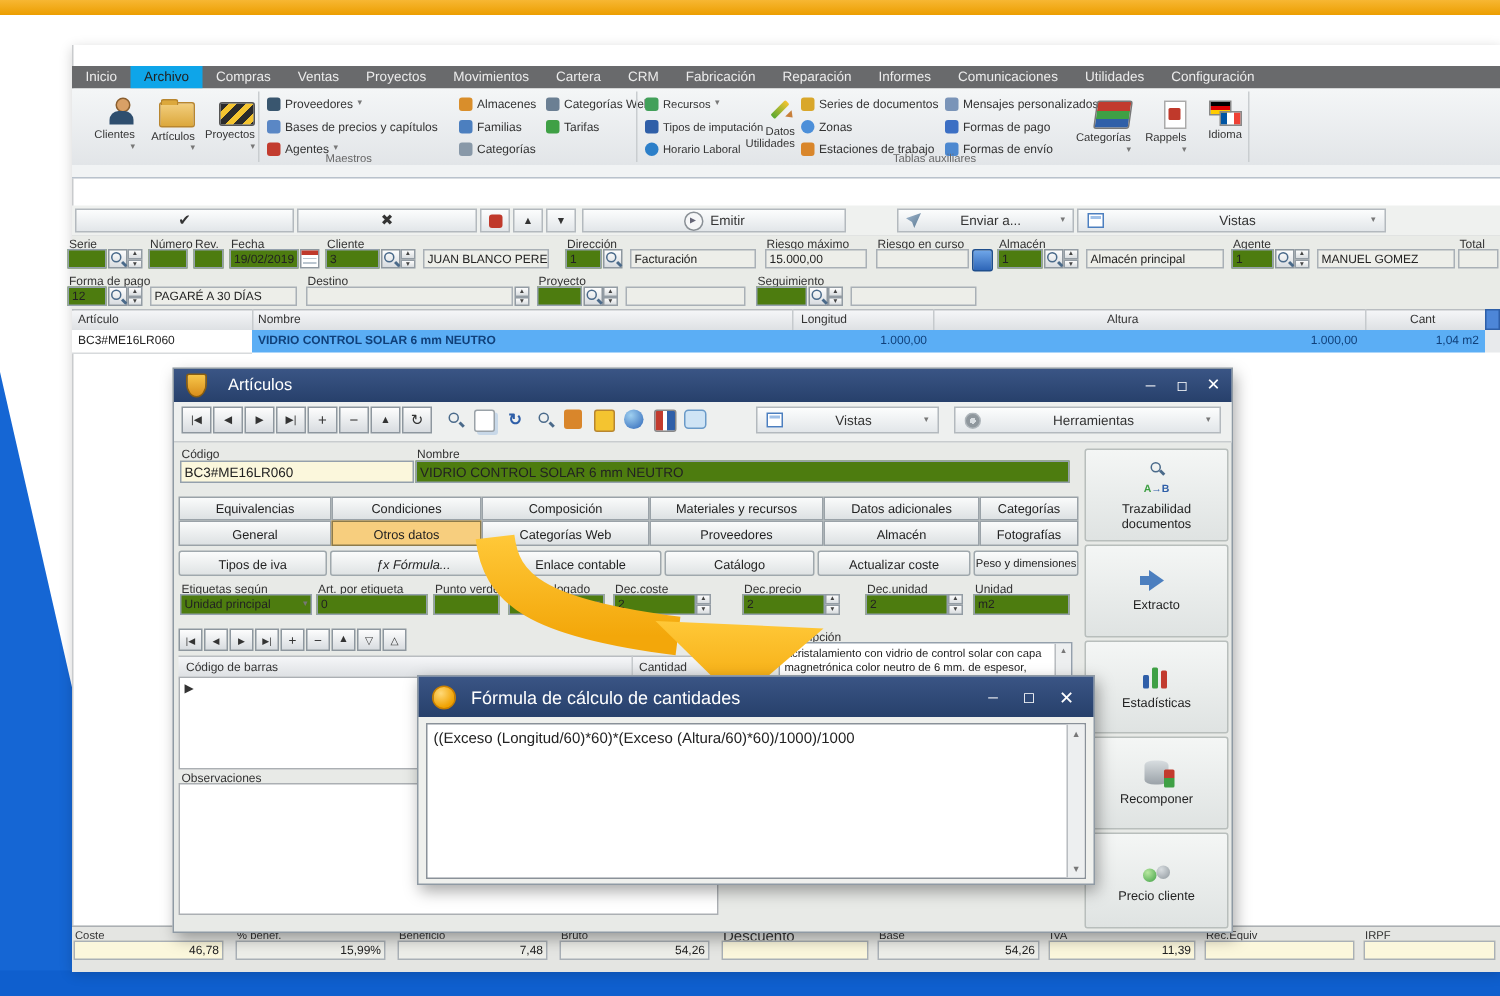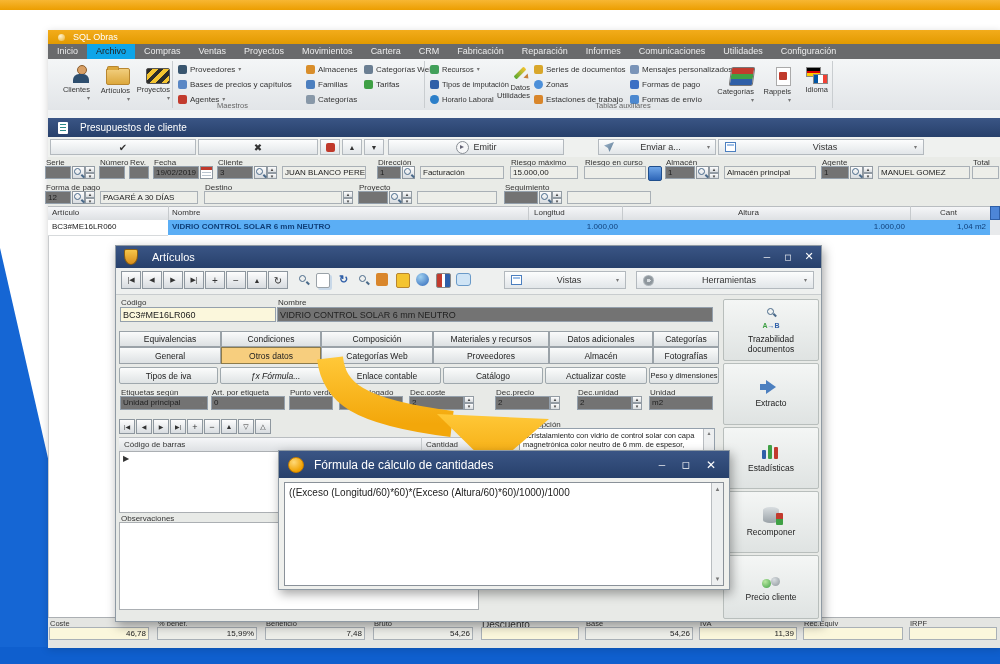--- a/index.html
+++ b/index.html
@@ -65,21 +65,21 @@
   .ico-emit{width:11px;height:11px;border:1px solid #8A9096;border-radius:50%;background:#F6F7F8;position:relative}
   .ico-emit::after{content:"";position:absolute;left:3.5px;top:3px;width:0;height:0;border-left:4px solid #667;border-top:2.5px solid transparent;border-bottom:2.5px solid transparent}
   .ico-send{width:10px;height:10px;background:linear-gradient(135deg,#9FB6CC,#5C7A94);clip-path:polygon(0 35%,100% 0,55% 100%,40% 60%)}
   .ico-view{width:11px;height:10px;border:1px solid #4C7FBF;background:#fff;position:relative;box-sizing:border-box}
   .ico-view::before{content:"";position:absolute;left:1px;top:1px;right:1px;height:2px;background:#9FC0E8}
   .ico-gear{width:11px;height:11px;border-radius:50%;background:radial-gradient(circle,#D8DDE1 0 2px,#8F979D 2px 5px,transparent 5px);box-shadow:0 0 0 1px #AEB5BA inset}
   .redchip{width:9px;height:9px;background:#C0392B;border-radius:2px}
   
   .tseg{background:linear-gradient(#FCFDFD,#E2E6E9);border:1px solid #B3B9BE;box-sizing:border-box;display:flex;align-items:center;justify-content:center;gap:5px;font-size:9px;color:#333}
   .lbl{font-size:8px;color:#333;white-space:nowrap}
-  .inp{background:#737373;border:1px solid #94A0AC;font-size:8px;color:#222;padding:0 2px;height:13px;line-height:12px;box-sizing:border-box;white-space:nowrap;overflow:hidden}
+  .inp{background:#4d7c0f;border:1px solid #94A0AC;font-size:8px;color:#222;padding:0 2px;height:13px;line-height:12px;box-sizing:border-box;white-space:nowrap;overflow:hidden}
   .ro{background:#EDEEE9;border:1px solid #A9B0B6}
   .cream{background:#FBF7DC}
   .num{text-align:right}
   
   .ghead{background:linear-gradient(#F5F6F8,#DCDFE2);border-top:1px solid #B9BDC1;border-bottom:1px solid #B9BDC1}
   .gh{font-size:8px;color:#333;top:208px;white-space:nowrap}
   .gcell{font-size:8px;top:222px;white-space:nowrap}
   .colline{width:1px;background:#C6CACD;top:206px;height:14px}
   
   .dlg{box-sizing:border-box;border:1px solid #8F9AA4;box-shadow:2px 4px 10px rgba(0,0,0,.35);background:#E8EAE7}
@@ -106,24 +106,20 @@
 </head>
 <body>
 
 <div class="stage">
 
   <div class="abs gold-strip"></div>
   <div class="abs blue-wedge"></div>
   <div class="abs blue-bar"></div>
 
   <div class="abs winbg"></div>
-  <div class="abs titlebar">
-    <span class="appdot"></span>
-    <span class="apptitle">SQL Obras</span>
-  </div>
   <div class="abs menubar">
     <span class="mtab">Inicio</span>
     <span class="mtab active">Archivo</span>
     <span class="mtab">Compras</span>
     <span class="mtab">Ventas</span>
     <span class="mtab">Proyectos</span>
     <span class="mtab">Movimientos</span>
     <span class="mtab">Cartera</span>
     <span class="mtab">CRM</span>
     <span class="mtab">Fabricación</span>
@@ -242,24 +238,20 @@
     <span class="rbl">Rappels</span>
     <span class="g-dd ddm"></span>
   </div>
   <div class="abs rbig" style="left:792px;top:61px;width:36px">
     <span class="ico-flags"></span>
     <span class="rbl">Idioma</span>
   </div>
   <div class="abs rdiv" style="left:832px"></div>
 
   <div class="abs" style="left:48px;top:110px;width:952px;height:8px;background:#F1F3F4;border-bottom:1px solid #B9C2CC"></div>
-  <div class="abs dtitle" style="left:48px;top:118px;width:952px;height:19px">
-    <span class="ico-doc2" style="margin-left:10px"></span>
-    <span style="font-size:10px;margin-left:12px">Presupuestos de cliente</span>
-  </div>
 
   <div class="abs" style="left:48px;top:137px;width:952px;height:20px;background:#EFF1EF;border-bottom:1px solid #C2C6C9"></div>
   <div class="abs tseg" style="left:50px;top:139px;width:146px;height:16px">
       <span class="g-chk" style="font-size:10px;color:#333"></span>
     </div>
   <div class="abs tseg" style="left:198px;top:139px;width:120px;height:16px">
       <span class="g-x" style="font-size:10px;color:#333"></span>
     </div>
   <div class="abs tseg" style="left:320px;top:139px;width:20px;height:16px">
       <span class="redchip"></span>

